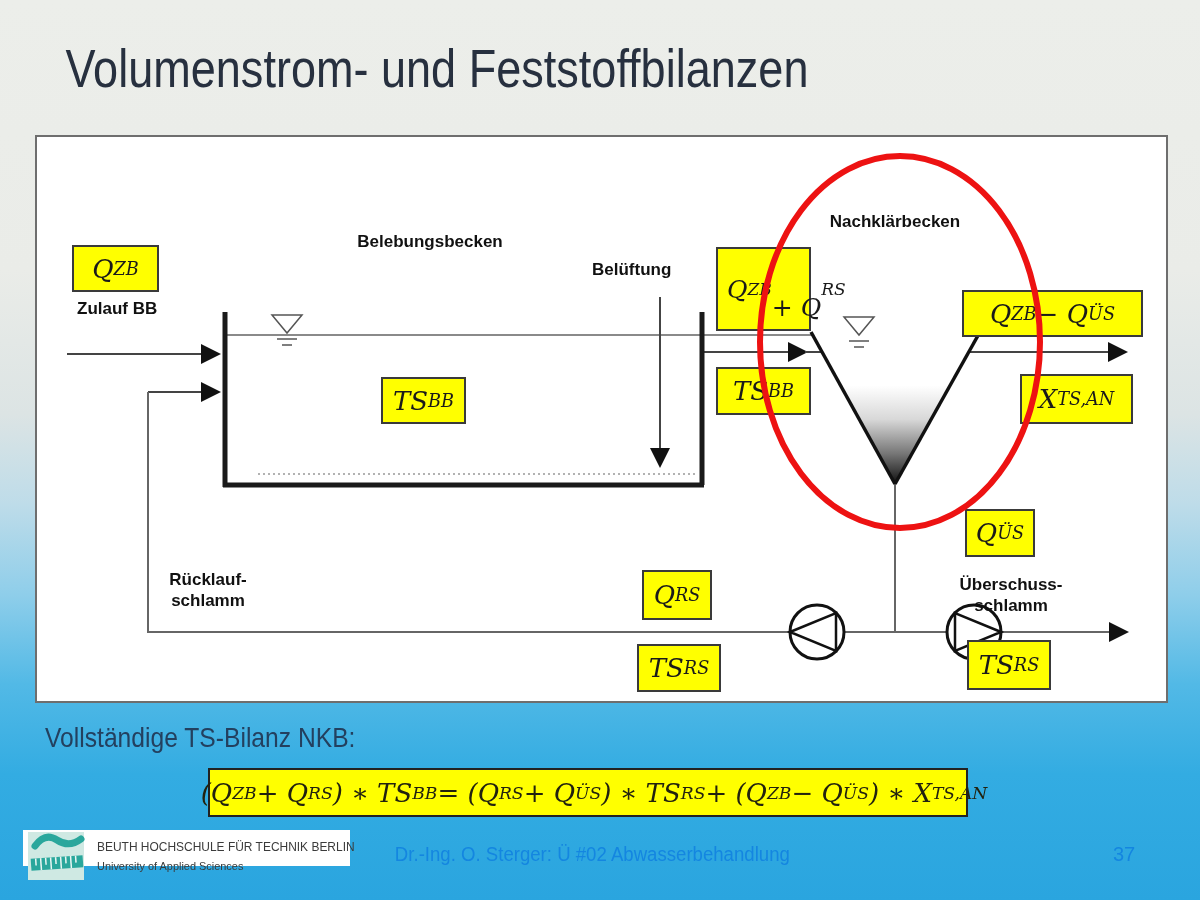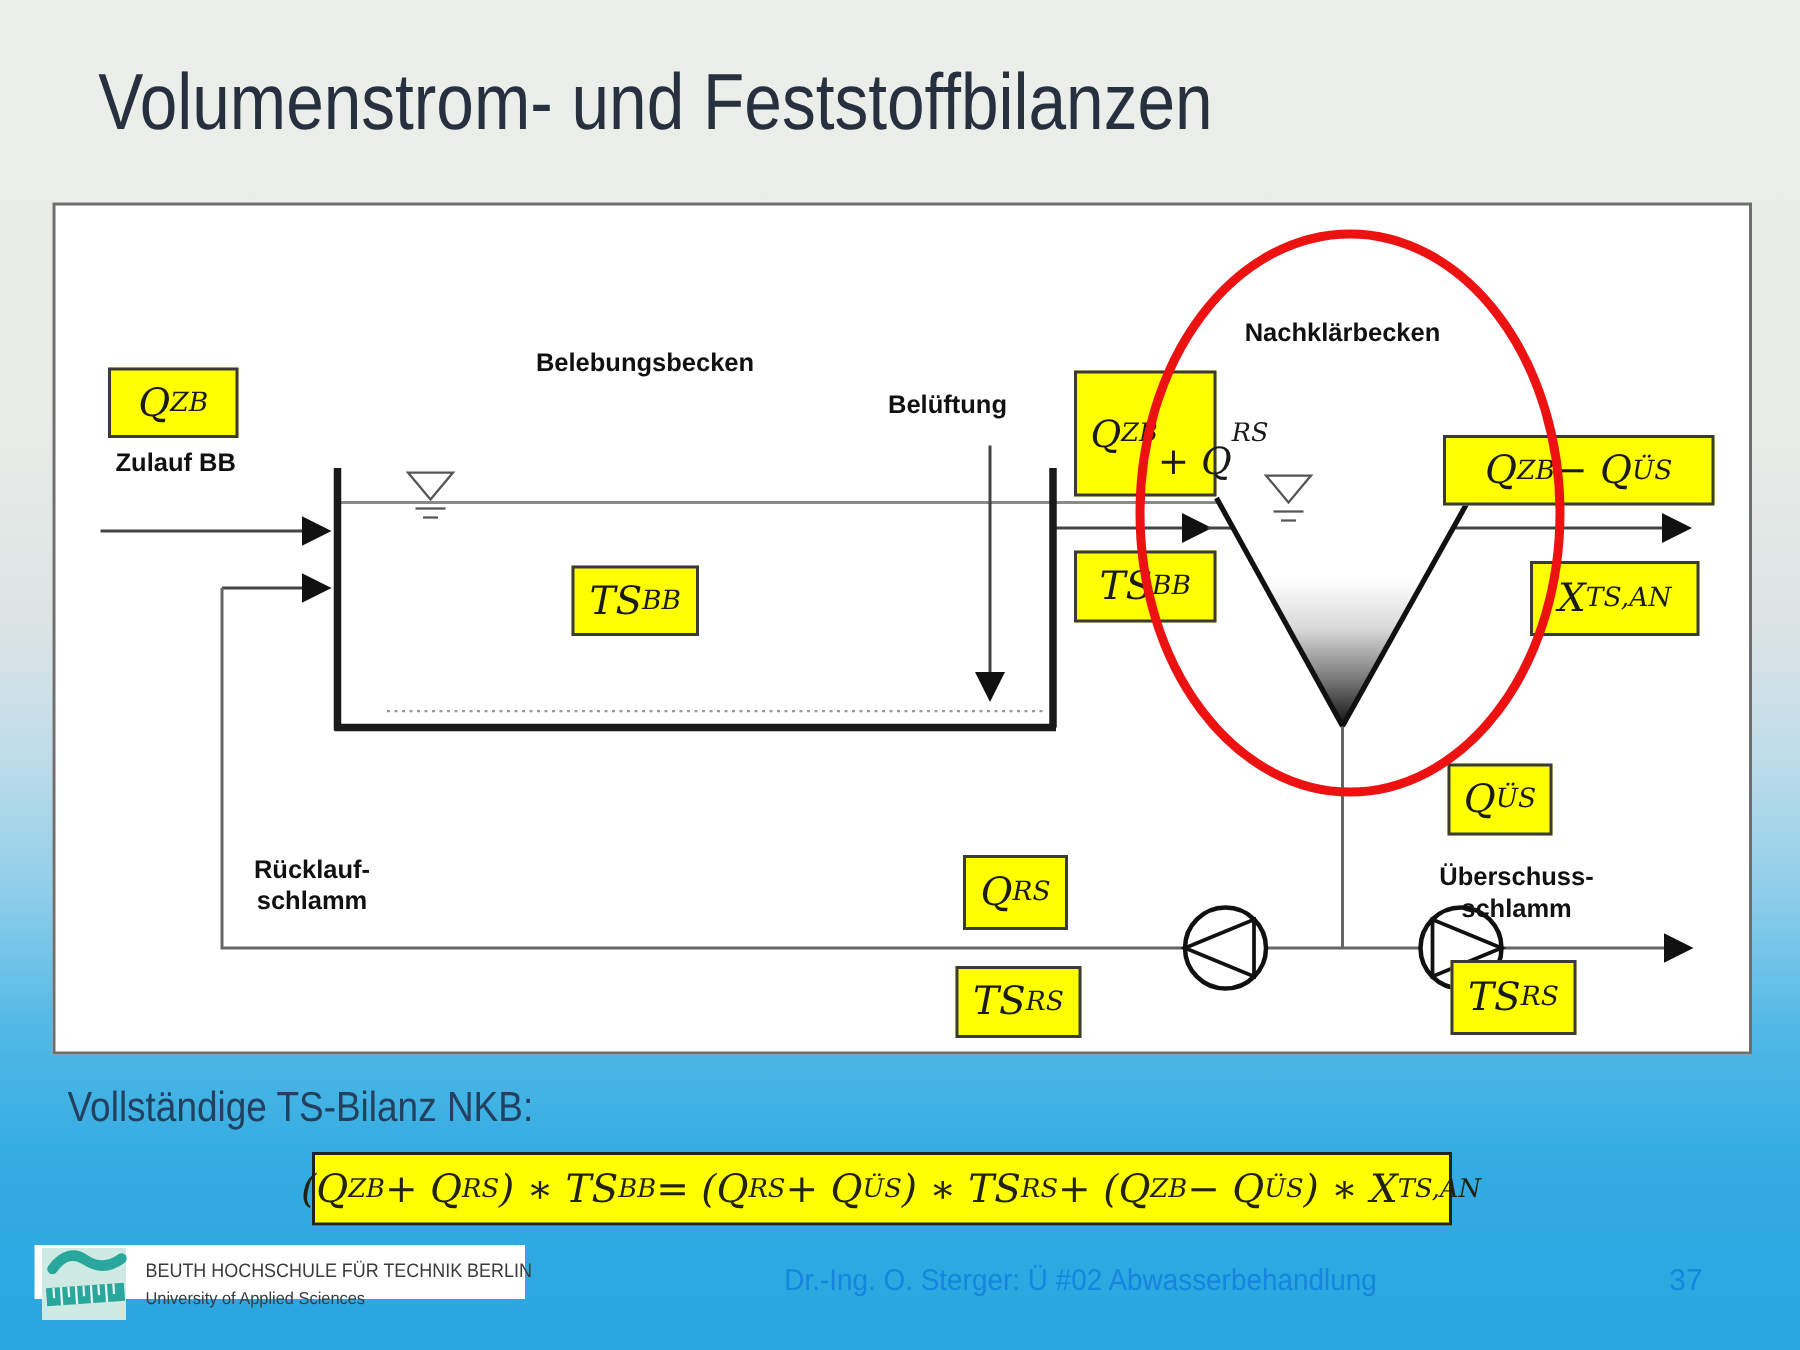--- a/index.html
+++ b/index.html
@@ -30,21 +30,21 @@
   .balance-heading{position:absolute;left:45px;top:722px;font-size:28px;color:#23405F;white-space:nowrap;}
   .formula-box{position:absolute;left:208px;top:768px;width:760px;height:49px;box-sizing:border-box;
     background:#FFFF00;border:2px solid #222;display:flex;align-items:center;justify-content:center;
     font-family:"DejaVu Serif",serif;font-style:italic;font-size:26px;color:#22220F;white-space:nowrap;padding-left:12px;}
   .formula-box sub{font-size:66%;line-height:0;}
 
   .logo{position:absolute;left:23px;top:830px;width:327px;height:36px;background:#FFFFFF;}
   .logo-stripe{position:absolute;left:5px;top:2px;width:56px;height:48px;background:#CFE9E3;}
   .logo-text1{position:absolute;left:74px;top:9px;font-size:13px;color:#3B3B3B;white-space:nowrap;}
   .logo-text2{position:absolute;left:74px;top:30px;font-size:11.5px;color:#3B3B3B;white-space:nowrap;}
-  .footer-credit{position:absolute;left:380px;top:843px;width:680px;text-align:center;
+  .footer-credit{position:absolute;left:380px;top:843px;width:680px;text-align:left;
     font-size:20px;color:#1486E0;white-space:nowrap;}
   .footer-page{position:absolute;left:1100px;top:843px;width:48px;text-align:center;
     font-size:20px;color:#1486E0;}
 </style>
 </head>
 <body>
 
 <div class="slide">
 
   <div class="title"><span class="condensed">Volumenstrom- und Feststoffbilanzen</span></div>

